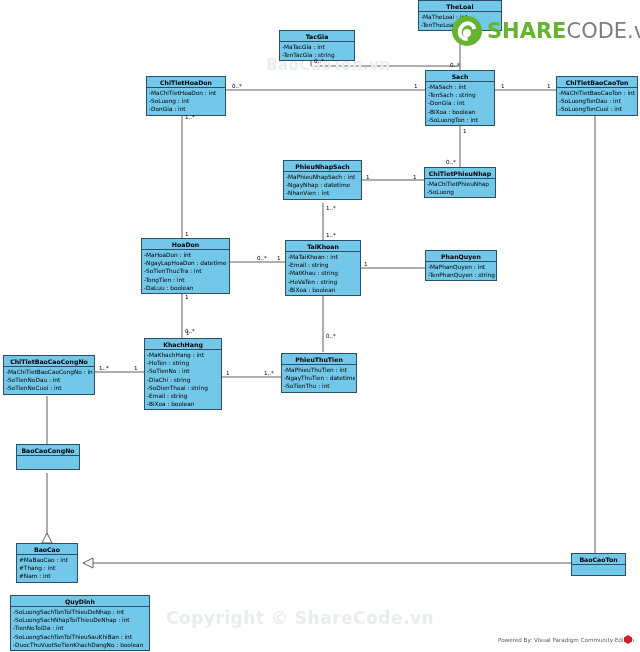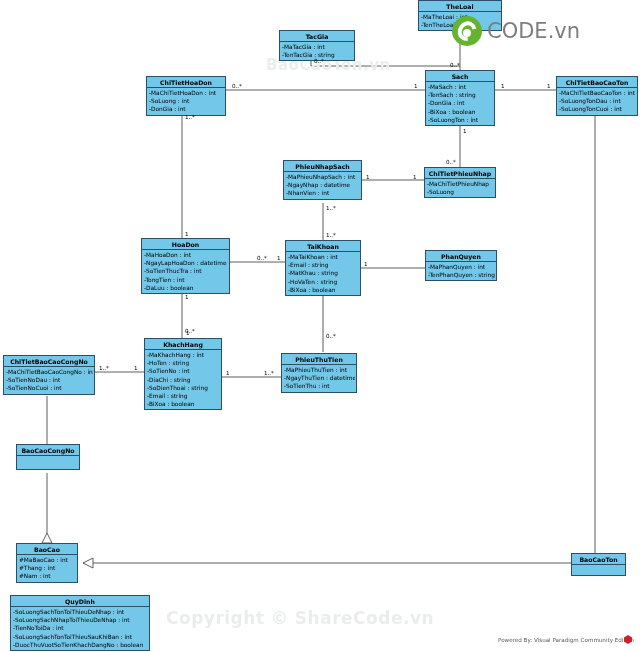--- a/index.html
+++ b/index.html
@@ -173,20 +173,21 @@
 
   <polygon points="47,533 42,543 52,543" fill="#ffffff" stroke="#4d4d4d" stroke-width="0.9"></polygon>
   <polygon points="83,563 93,558 93,568" fill="#ffffff" stroke="#4d4d4d" stroke-width="0.9"></polygon>
 </svg>
 
 <div class="wm-text" id="wm-center">BaoCaoTon.vn</div>
 <div class="wm-text" id="wm-bottom">Copyright © ShareCode.vn</div>
 
 <div id="logo">
   <div class="mark"></div>
+  <span class="word1">SHARE</span>
   <span class="word2">CODE.vn</span>
 </div>
 
 <div class="uml-class" style="left:418px; top:0px; width:84px;">
   <div class="uml-header">TheLoai</div>
   <div class="uml-attrs">
     <div>-MaTheLoai : int</div>
     <div>-TenTheLoai : string</div>
   </div>
 </div>

